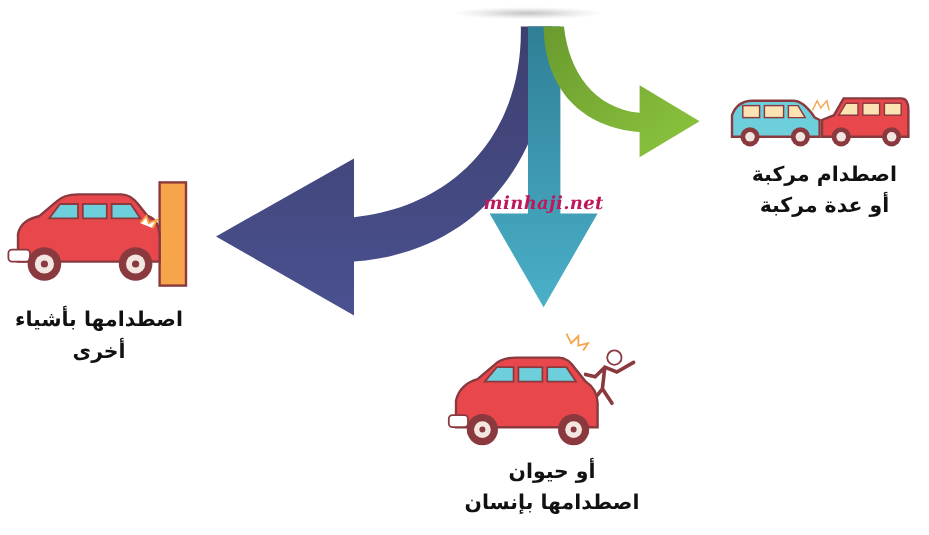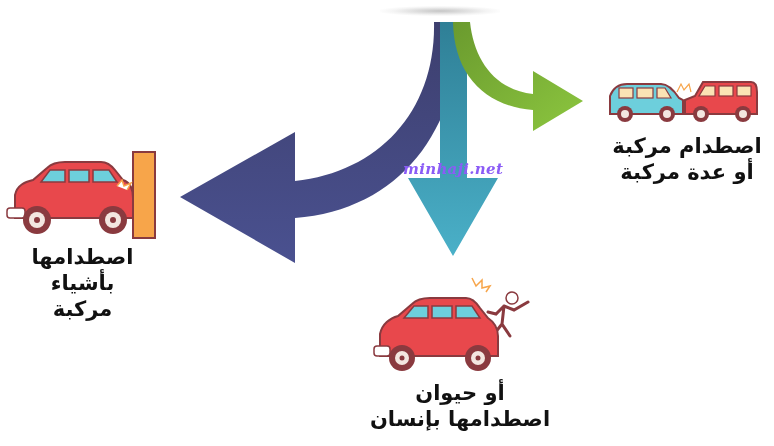--- a/index.html
+++ b/index.html
@@ -4,26 +4,26 @@
 <style>
   html, body { margin: 0; padding: 0; }
   body {
     width: 774px; height: 446px; background: #ffffff; position: relative; overflow: hidden;
     font-family: "DejaVu Sans", sans-serif;
   }
   .abs { position: absolute; }
   .label {
     position: absolute; direction: rtl; text-align: center;
     font-family: "DejaVu Sans", sans-serif; font-weight: bold;
-    font-size: 21px; line-height: 26px; color: #111;
+    font-size: 17px; line-height: 26px; color: #111;
   }
   .watermark {
     position: absolute; left: 403px; top: 160px;
     font-family: "DejaVu Serif", serif; font-style: italic; font-weight: bold;
-    font-size: 15px; color: #8b5cf6; letter-spacing: 0.3px;
+    font-size: 15px; color: #be185d; letter-spacing: 0.3px;
   }
   .shadow {
     position: absolute; left: 380px; top: 6px; width: 120px; height: 10px;
     background: radial-gradient(ellipse at center, rgba(150,150,150,0.55) 0%, rgba(200,200,200,0.2) 55%, rgba(255,255,255,0) 75%);
   }
 </style>
 </head>
 <body>
 
 <div class="shadow"></div>
@@ -68,23 +68,23 @@
   <path d="M88,20 L104,20 L112,32 L88,32 Z" fill="#6dcfdc" stroke="#8a3a3f" stroke-width="1.5"></path>
   <rect x="2" y="58" width="18" height="10" rx="3" fill="#fff" stroke="#8a3a3f" stroke-width="1.5"></rect>
   <circle cx="32" cy="70" r="14" fill="#8a3a3f"></circle>
     <circle cx="32" cy="70" r="8" fill="#f3e6e0"></circle>
     <circle cx="32" cy="70" r="3" fill="#8a3a3f"></circle>
   <circle cx="108" cy="70" r="14" fill="#8a3a3f"></circle>
     <circle cx="108" cy="70" r="8" fill="#f3e6e0"></circle>
     <circle cx="108" cy="70" r="3" fill="#8a3a3f"></circle>
   <path d="M112,36 L117,30 L119,36 L126,33 L122,40" fill="#fff" stroke="#f7a54a" stroke-width="1.5"></path>
 </svg>
-<div class="label" style="left:0;top:244px;width:165px">
+<div class="label" style="left:0;top:254px;width:165px">
   <div>اصطدامها بأشياء</div>
-  <div>مركبة</div>
+  <div>أخرى</div>
 </div>
 
 <svg class="abs" style="left:605px;top:74px" width="155" height="50" viewBox="0 0 155 50">
   <path d="M5,36 L5,22 C8,14 14,10 22,10 L56,10 C64,10 70,18 74,24 L78,26 L78,40 L5,40 Z" fill="#6dcfdc" stroke="#8a3a3f" stroke-width="2"></path>
   <rect x="14" y="14" width="14" height="10" fill="#fbe3b4" stroke="#8a3a3f" stroke-width="1.2"></rect>
   <rect x="32" y="14" width="16" height="10" fill="#fbe3b4" stroke="#8a3a3f" stroke-width="1.2"></rect>
   <path d="M52,14 L60,14 L66,24 L52,24 Z" fill="#fbe3b4" stroke="#8a3a3f" stroke-width="1.2"></path>
   <path d="M80,40 L80,26 L90,22 L98,8 L146,8 C150,8 152,12 152,18 L152,40 Z" fill="#e8484c" stroke="#8a3a3f" stroke-width="2"></path>
   <path d="M100,12 L110,12 L110,22 L94,22 Z" fill="#fbe3b4" stroke="#8a3a3f" stroke-width="1.2"></path>
   <rect x="114" y="12" width="14" height="10" fill="#fbe3b4" stroke="#8a3a3f" stroke-width="1.2"></rect>

